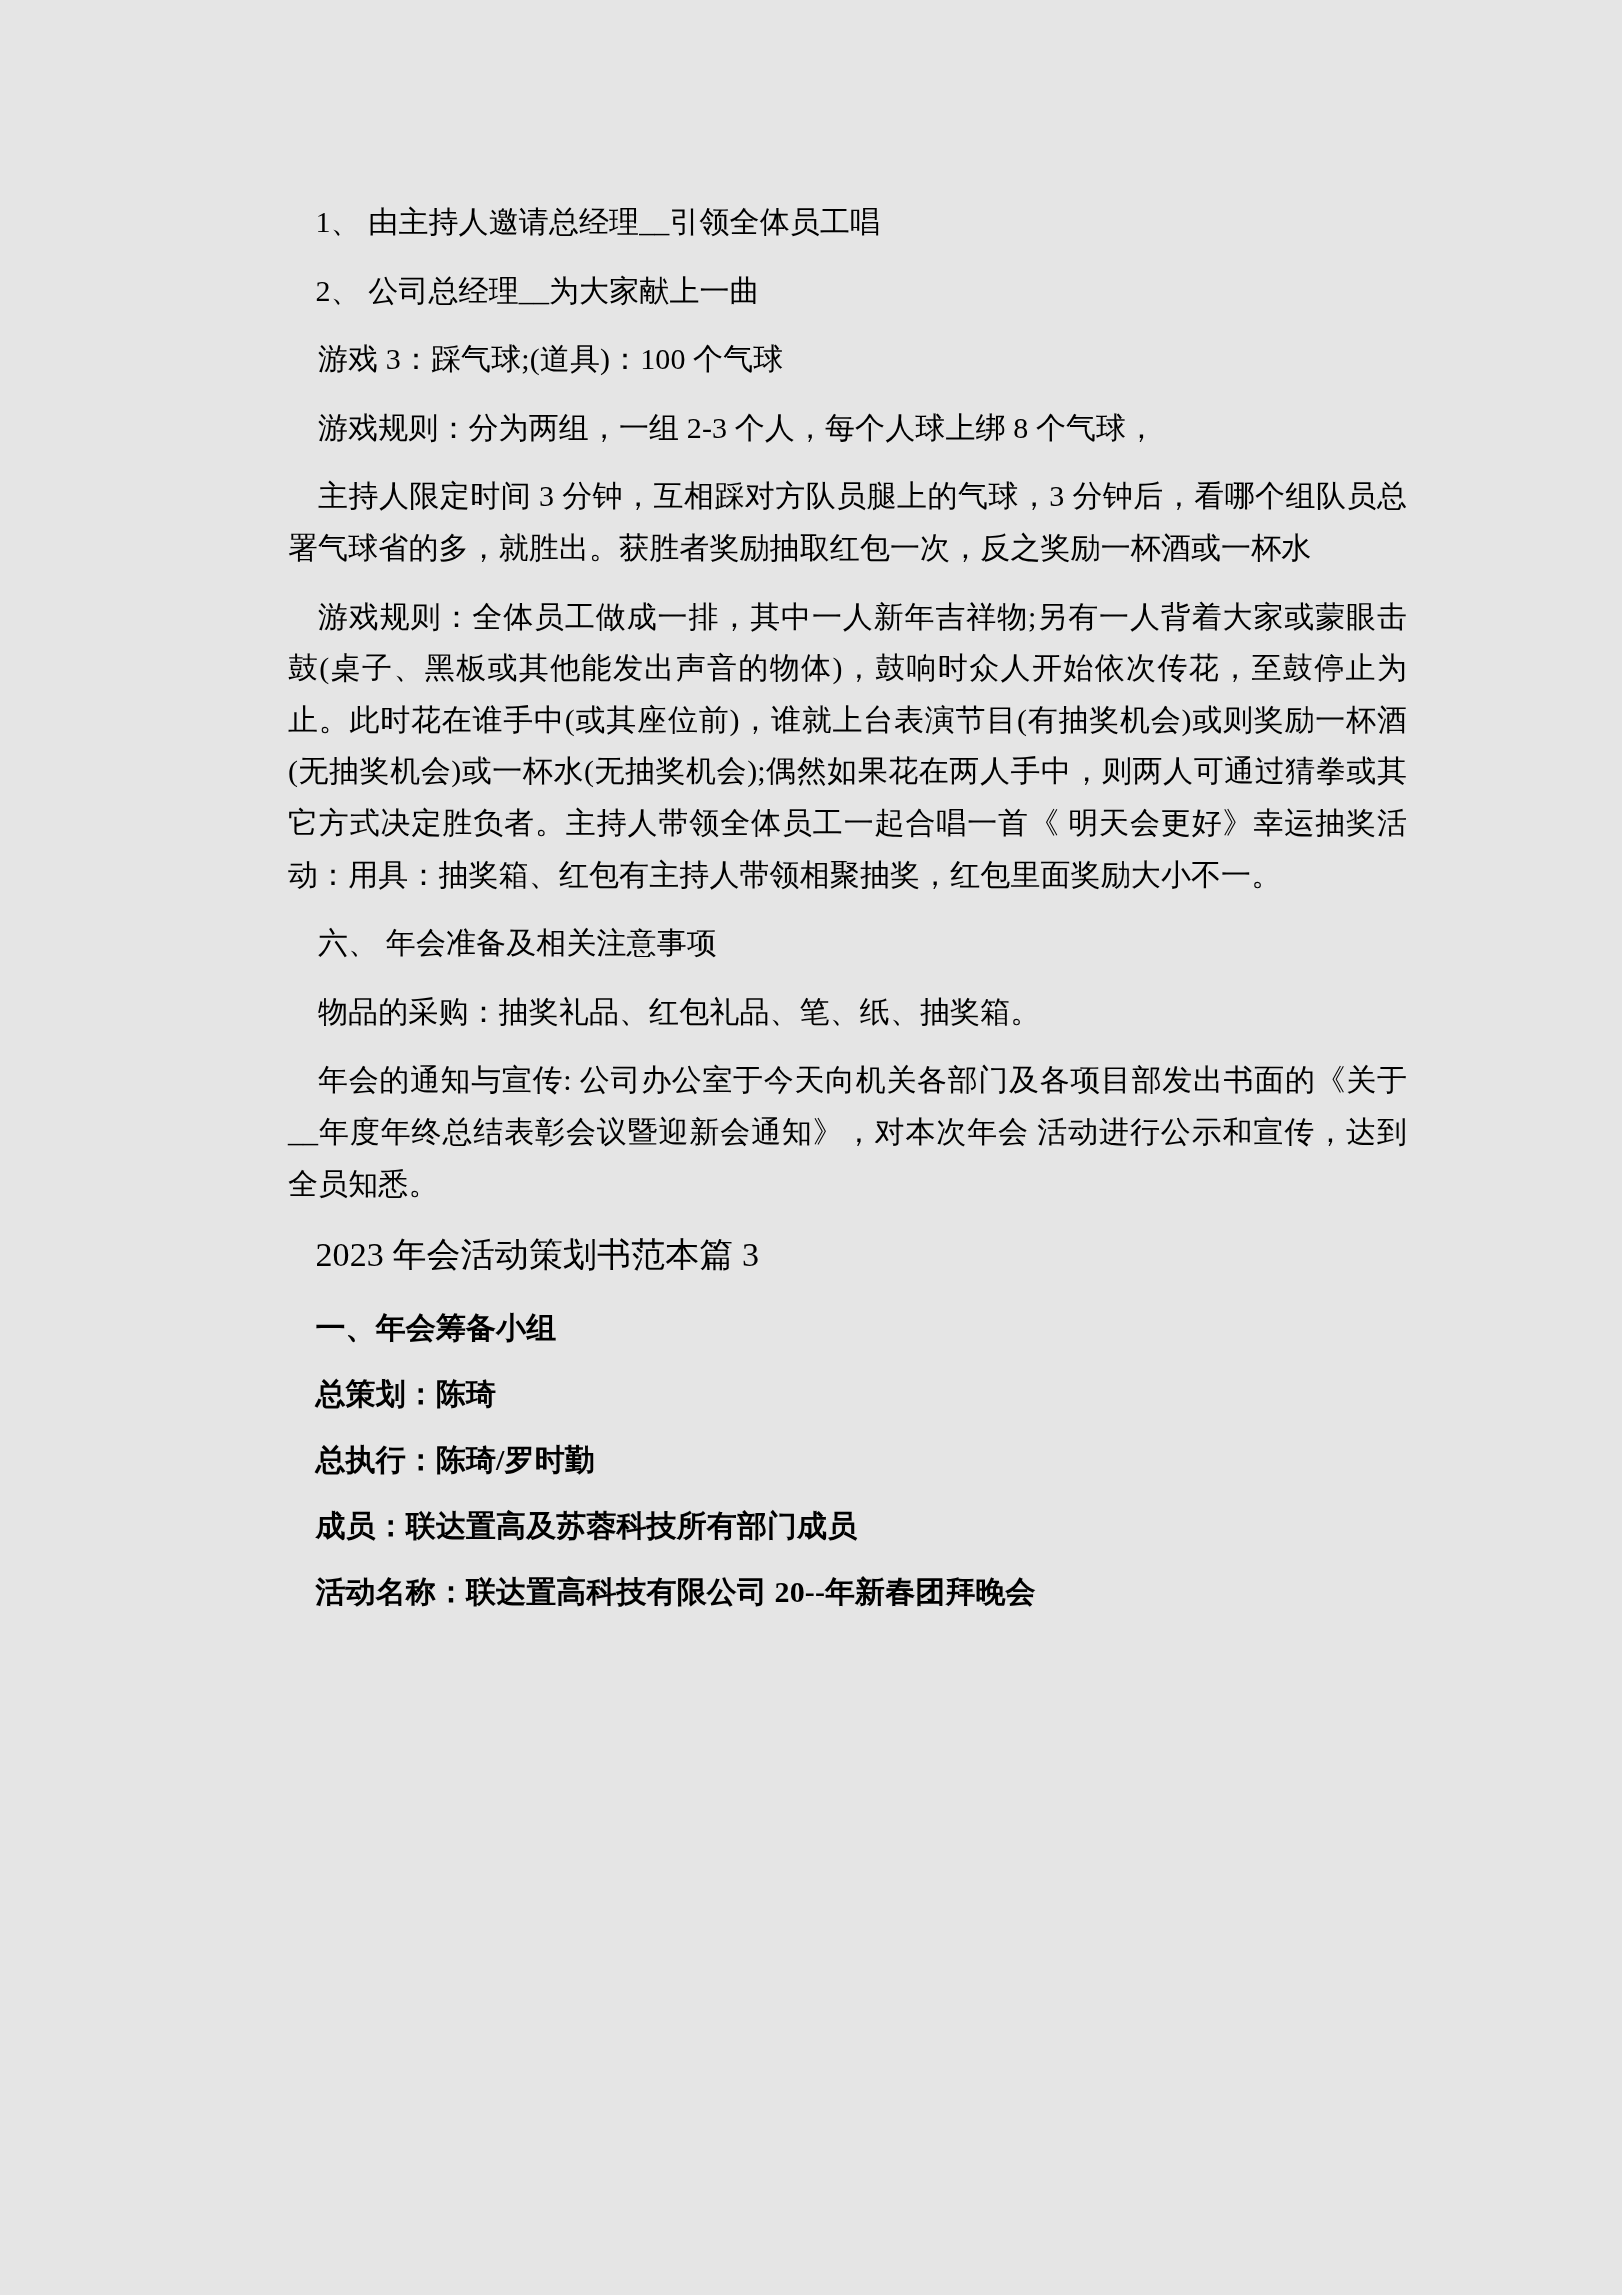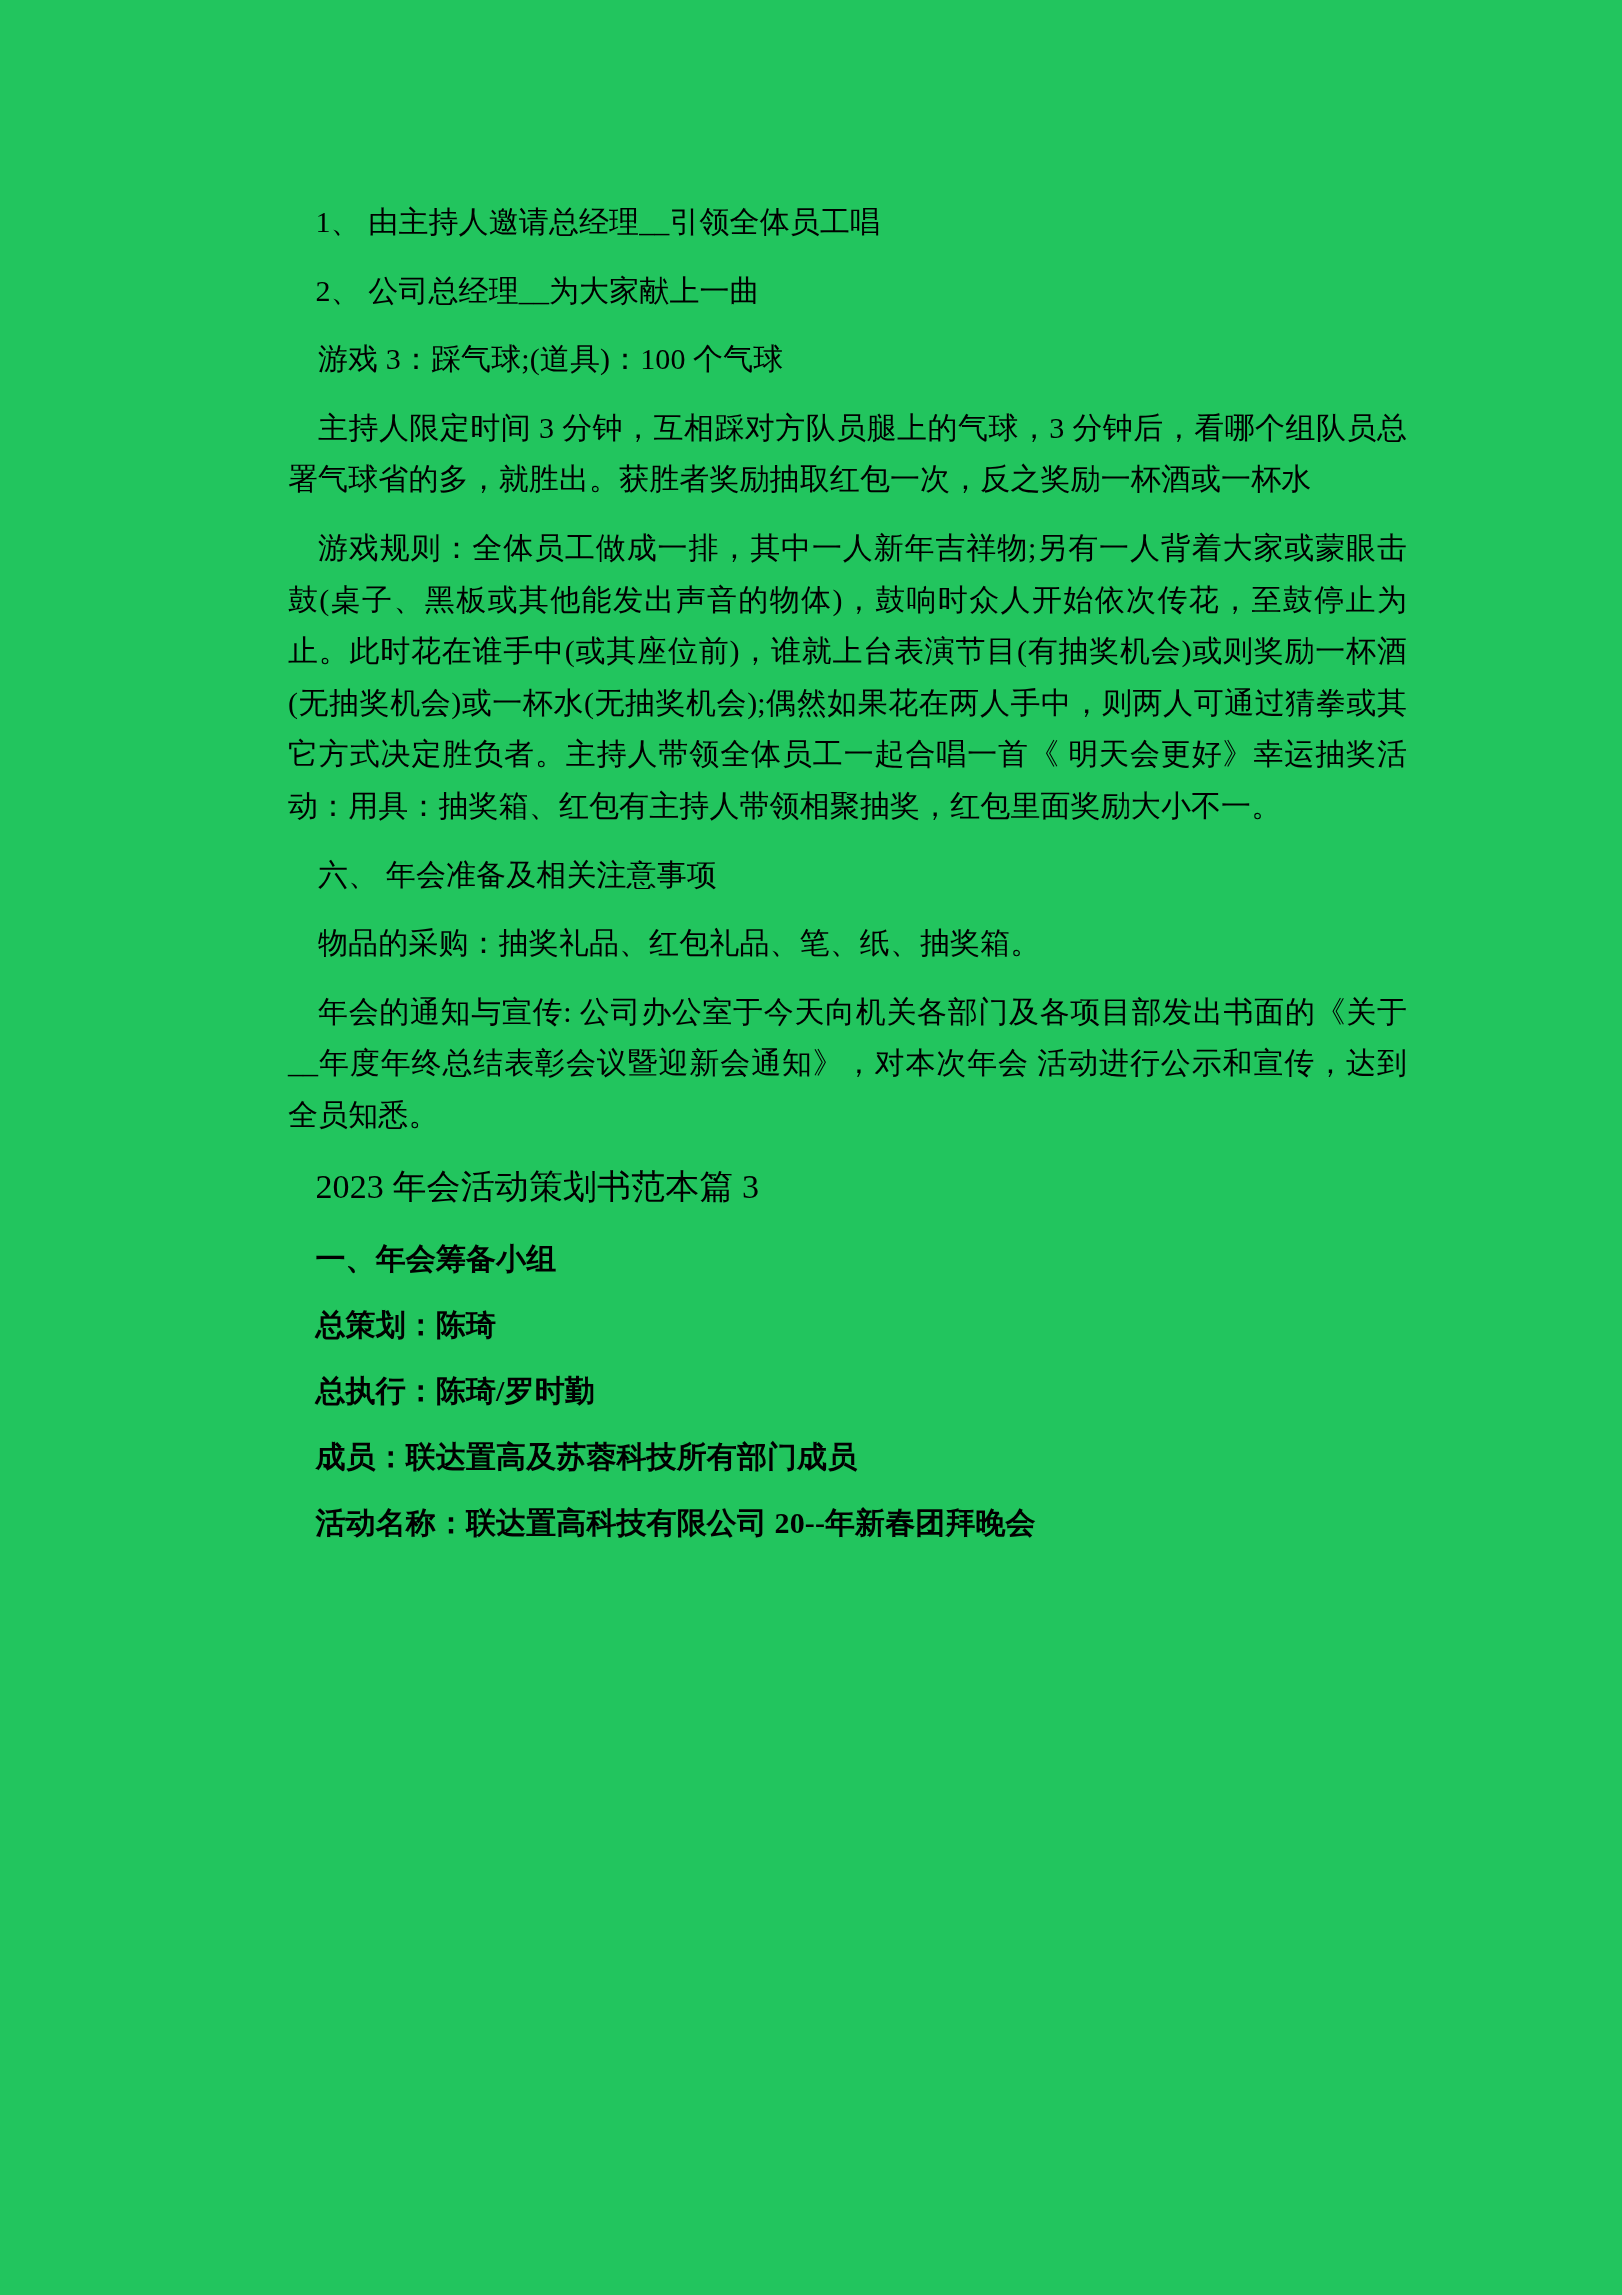--- a/index.html
+++ b/index.html
@@ -13,21 +13,21 @@
     font-family: "Liberation Serif", "DejaVu Serif", serif;
     color: #000000;
     -webkit-font-smoothing: antialiased;
   }
   .page {
     position: relative;
     width: 1623px;
     height: 2295px;
     box-sizing: border-box;
     padding: 196px 216px 170px 288px;
-    background: #22c55e;
+    background: #e5e5e5;
   }
   .doc-body {
     font-size: 30px;
     line-height: 1.72;
     letter-spacing: 0.1px;
     text-align: justify;
   }
   p.para {
     margin: 0 0 17px 0;
     text-indent: 0;
@@ -52,20 +52,21 @@
 </style>
 </head>
 <body>
 
 <div class="page">
   <div class="doc-body">
 
     <p class="para indent">1、 由主持人邀请总经理__引领全体员工唱</p>
     <p class="para indent">2、 公司总经理__为大家献上一曲</p>
     <p class="para flow">游戏 3：踩气球;(道具)：100 个气球</p>
+    <p class="para flow">游戏规则：分为两组，一组 2-3 个人，每个人球上绑 8 个气球，</p>
     <p class="para flow">主持人限定时间 3 分钟，互相踩对方队员腿上的气球，3 分钟后，看哪个组队员总署气球省的多，就胜出。获胜者奖励抽取红包一次，反之奖励一杯酒或一杯水</p>
     <p class="para flow">游戏规则：全体员工做成一排，其中一人新年吉祥物;另有一人背着大家或蒙眼击鼓(桌子、黑板或其他能发出声音的物体)，鼓响时众人开始依次传花，至鼓停止为止。此时花在谁手中(或其座位前)，谁就上台表演节目(有抽奖机会)或则奖励一杯酒(无抽奖机会)或一杯水(无抽奖机会);偶然如果花在两人手中，则两人可通过猜拳或其它方式决定胜负者。主持人带领全体员工一起合唱一首《 明天会更好》幸运抽奖活动：用具：抽奖箱、红包有主持人带领相聚抽奖，红包里面奖励大小不一。</p>
     <p class="para flow">六、 年会准备及相关注意事项</p>
     <p class="para flow">物品的采购：抽奖礼品、红包礼品、笔、纸、抽奖箱。</p>
     <p class="para flow">年会的通知与宣传: 公司办公室于今天向机关各部门及各项目部发出书面的《关于__年度年终总结表彰会议暨迎新会通知》，对本次年会 活动进行公示和宣传，达到全员知悉。</p>
     <p class="para indent heading-mid">2023 年会活动策划书范本篇 3</p>
     <p class="para indent tight">一、年会筹备小组</p>
     <p class="para indent tight">总策划：陈琦</p>
     <p class="para indent tight">总执行：陈琦/罗时勤</p>
     <p class="para indent tight">成员：联达置高及苏蓉科技所有部门成员</p>

